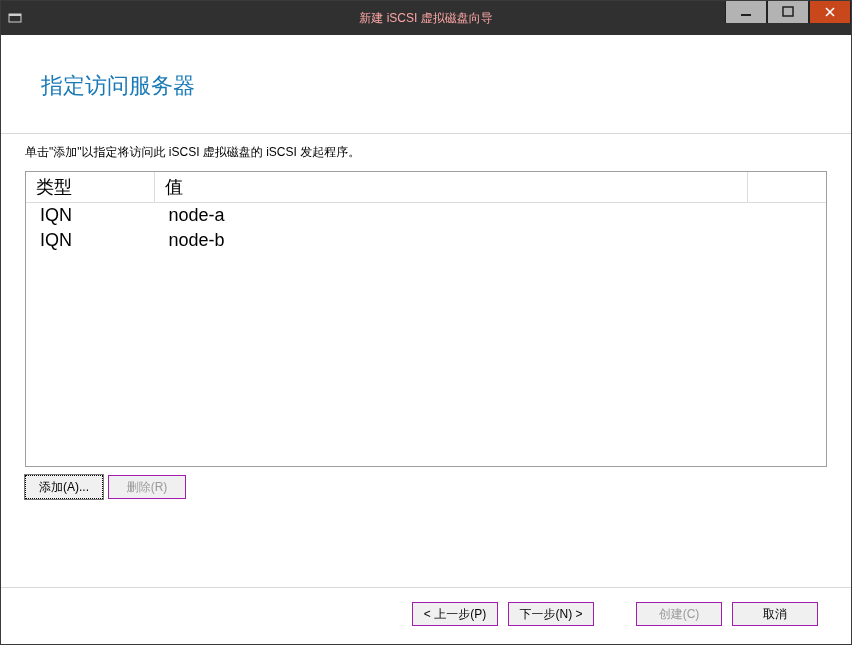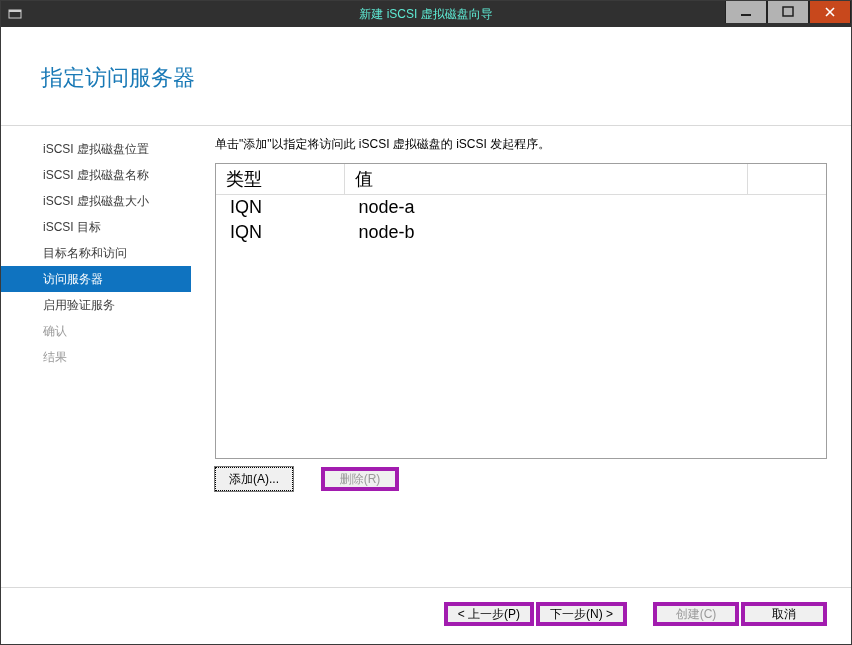--- a/index.html
+++ b/index.html
@@ -15,23 +15,23 @@
     height: 645px;
     border: 1px solid #3a3a3a;
     box-sizing: border-box;
     display: flex;
     flex-direction: column;
     background: #fff;
     position: relative;
   }
   
   .titlebar {
-    height: 26px;
+    height: 34px;
     background: #303030;
-    color: #5eead4;
+    color: #fca5a5;
     display: flex;
     align-items: center;
     position: relative;
     flex: 0 0 auto;
   }
   .titlebar .sys-icon {
     width: 28px;
     display: flex;
     align-items: center;
     justify-content: center;
@@ -149,49 +149,49 @@
     width: 60px;
   }
   table.initiators td {
     padding: 2px 8px 2px 14px;
   }
   .col-type { width: 110px; }
 
   .table-buttons {
     margin-top: 8px;
     display: flex;
-    gap: 28px;
+    gap: 5px;
   }
   .btn {
     min-width: 78px;
     height: 24px;
     padding: 0 10px;
-    border: 4px solid #a21caf;
+    border: 1px solid #a21caf;
     background: #f0f0f0;
     font-size: 12px;
     font-family: inherit;
     cursor: pointer;
   }
   .btn.focused {
     border: 1px dotted #000;
     outline: 1px solid #7a7a7a;
   }
   .btn[disabled] {
     color: #9a9a9a;
     cursor: default;
   }
 
   
   .footer {
     flex: 0 0 auto;
     border-top: 1px solid #d9d9d9;
-    padding: 14px 24px 18px 24px;
+    padding: 14px 33px 18px 24px;
     display: flex;
     justify-content: flex-end;
-    gap: 2px;
+    gap: 10px;
   }
   .footer .btn {
     min-width: 86px;
   }
   .footer .gap {
     width: 22px;
   }
 </style>
 </head>
 <body>
@@ -226,31 +226,20 @@
     </div>
   </div>
 
   <div class="header">
     <h1>指定访问服务器</h1>
   </div>
   <div class="divider"></div>
 
   <div class="body">
 
-    <div class="sidebar">
-      <div class="step">iSCSI 虚拟磁盘位置</div>
-      <div class="step">iSCSI 虚拟磁盘名称</div>
-      <div class="step">iSCSI 虚拟磁盘大小</div>
-      <div class="step">iSCSI 目标</div>
-      <div class="step">目标名称和访问</div>
-      <div class="step active">访问服务器</div>
-      <div class="step">启用验证服务</div>
-      <div class="step disabled">确认</div>
-      <div class="step disabled">结果</div>
-    </div>
 
     <div class="content">
       <div class="instruction">单击"添加"以指定将访问此 iSCSI 虚拟磁盘的 iSCSI 发起程序。</div>
 
       <div class="table-wrap">
         <table class="initiators">
           <thead>
             <tr>
               <th class="col-type">类型</th>
               <th>值</th>

